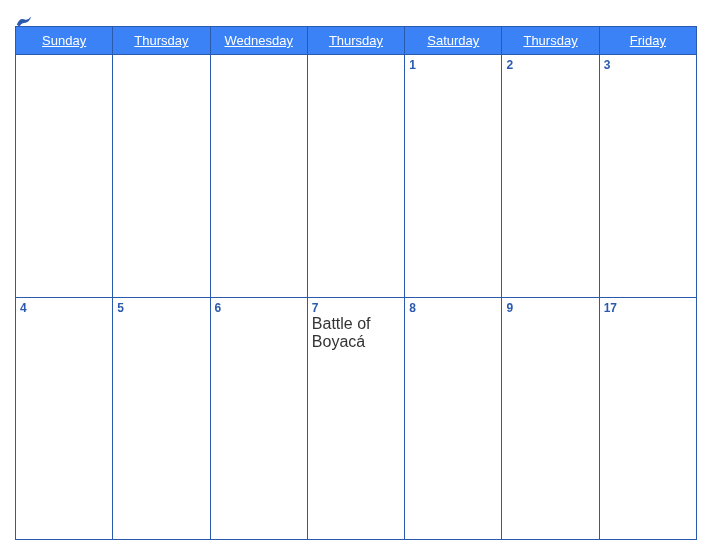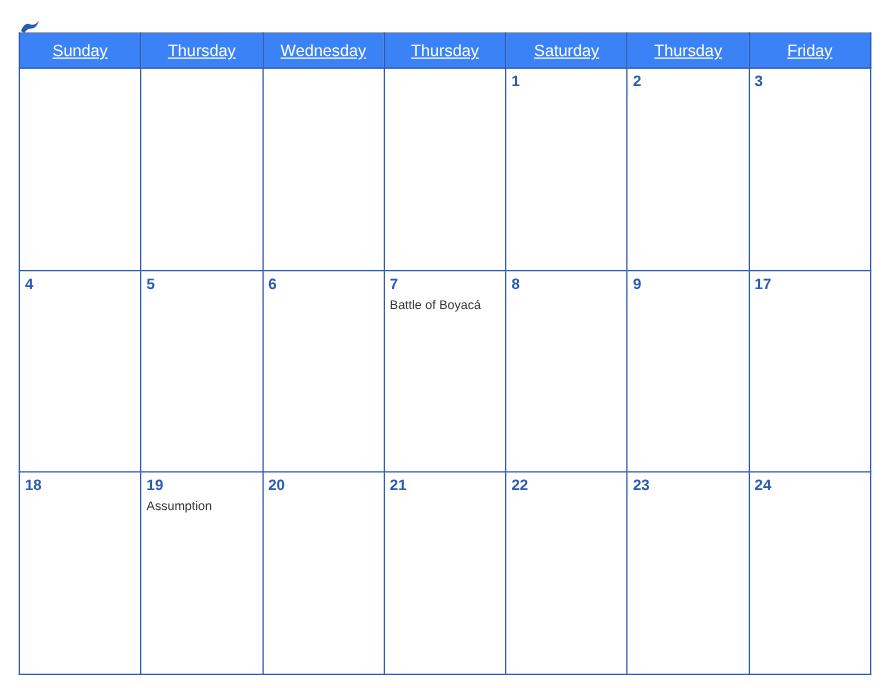--- a/index.html
+++ b/index.html
@@ -83,21 +83,21 @@
       width: calc(100% / 7);
       height: 72px;
     }
     .day-num {
       font-size: 12px;
       color: #2a5aad;
       font-weight: bold;
       display: block;
     }
     .day-event {
-      font-size: 10px;
+      font-size: 16px;
       color: #333;
       margin-top: 2px;
     }
     
     tr.week-row td {
       background: #fff;
     }
   </style>
 </head>
 <body>
@@ -162,35 +162,14 @@
         <td>
           <span class="day-num">8</span>
         </td>
         <td>
           <span class="day-num">9</span>
         </td>
         <td>
           <span class="day-num">17</span>
         </td>
       </tr>
-      <tr class="week-row">
-        <td>
-          <span class="day-num">18</span>
-        </td>
-        <td><span class="day-num">19</span><span class="day-event">Assumption</span></td>
-        <td>
-          <span class="day-num">20</span>
-        </td>
-        <td>
-          <span class="day-num">21</span>
-        </td>
-        <td>
-          <span class="day-num">22</span>
-        </td>
-        <td>
-          <span class="day-num">23</span>
-        </td>
-        <td>
-          <span class="day-num">24</span>
-        </td>
-      </tr>
     </tbody>
 </table>
 
 </body></html>

